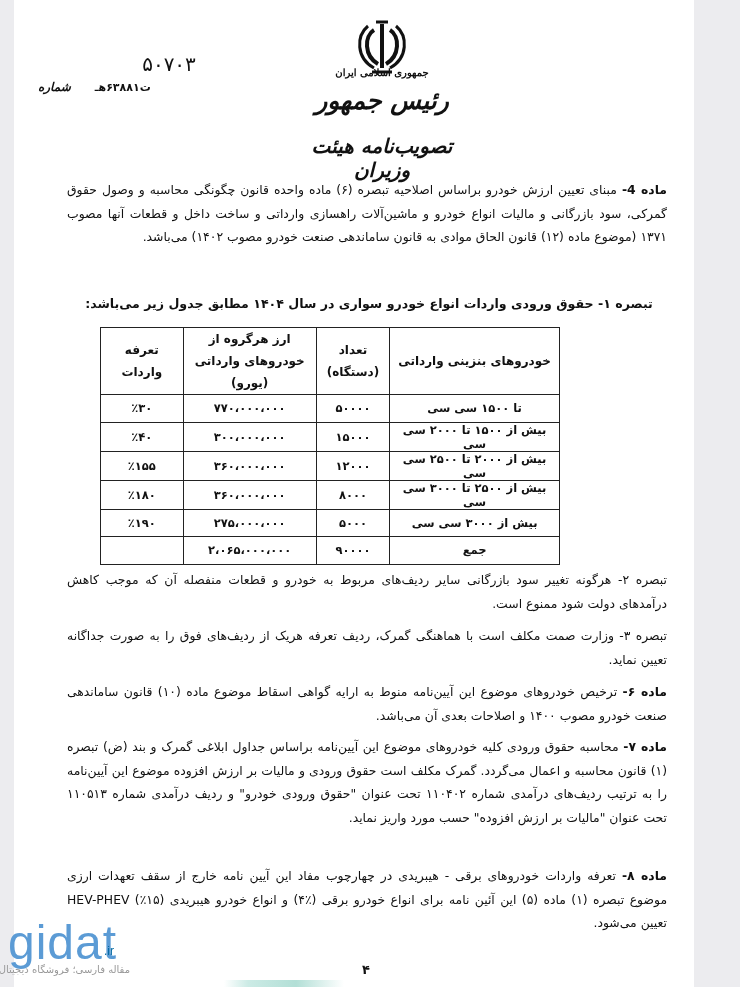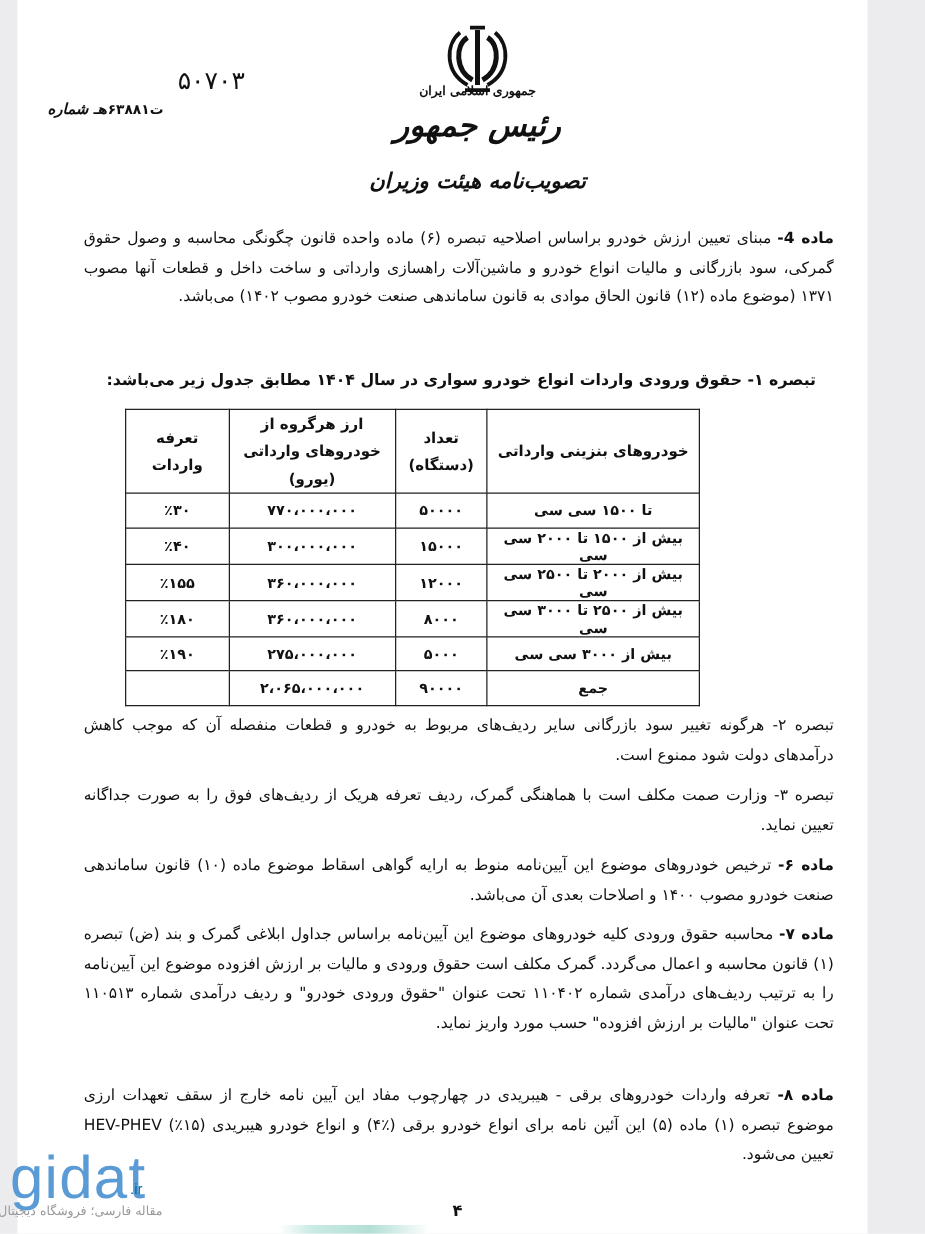--- a/index.html
+++ b/index.html
@@ -3,23 +3,23 @@
 <meta charset="utf-8">
 <style>
   html, body { margin:0; padding:0; }
   body { width:740px; height:987px; background:#ececef; position:relative; overflow:hidden;
          font-family:"DejaVu Sans", sans-serif; color:#111; }
   .page { position:absolute; left:14px; top:0; width:680px; height:987px; background:#fff; }
   .rtl { direction:rtl; unicode-bidi:embed; }
   .emblem { position:absolute; left:338px; top:18px; width:60px; height:60px; }
   .hdr-small { position:absolute; left:300px; top:67px; width:136px; text-align:center; font-size:10px; font-weight:bold; font-family:"DejaVu Serif", serif; }
   .hdr-title { position:absolute; left:300px; top:86px; width:136px; text-align:center; font-size:25px; font-weight:bold; font-style:italic; font-family:"DejaVu Serif", serif; }
-  .hdr-sub { position:absolute; left:270px; top:134px; width:196px; text-align:center; font-size:17px; font-weight:bold; font-style:italic; font-family:"DejaVu Serif", serif; }
+  .hdr-sub { position:absolute; left:270px; top:134px; width:196px; text-align:center; font-size:20px; font-weight:bold; font-style:italic; font-family:"DejaVu Serif", serif; }
   .docnum { position:absolute; left:100px; top:52px; width:110px; text-align:center; font-size:20px; font-weight:normal; letter-spacing:3px; }
-  .meta { position:absolute; left:24px; width:210px; font-size:11px; font-weight:bold; display:flex; flex-direction:row-reverse; gap:4px; align-items:baseline; }
+  .meta { position:absolute; left:24px; width:210px; font-size:11px; font-weight:bold; display:flex; flex-direction:row-reverse; gap:24px; align-items:baseline; }
   .meta .lbl { font-style:italic; font-family:"DejaVu Serif", serif; font-size:12px; }
   .meta1 { top:80px; } .meta2 { top:95px; }
   .para { position:absolute; left:53px; width:600px; font-size:12.4px; line-height:23.5px; text-align:justify; text-align-last:right; direction:rtl; }
   .para b { font-weight:bold; }
   .center-line { position:absolute; left:60px; width:590px; text-align:center; font-size:12.6px; font-weight:bold; direction:rtl; }
   table.tariff { position:absolute; left:86px; top:327px; width:460px; border-collapse:collapse; direction:rtl; font-size:11.5px; }
   table.tariff td, table.tariff th { border:1.3px solid #222; text-align:center; padding:0 4px; }
   table.tariff th { height:66px; font-weight:bold; font-size:12px; line-height:22px; }
   table.tariff td { height:26.5px; font-weight:bold; }
   table.tariff td.num { direction:ltr; letter-spacing:0.5px; }

